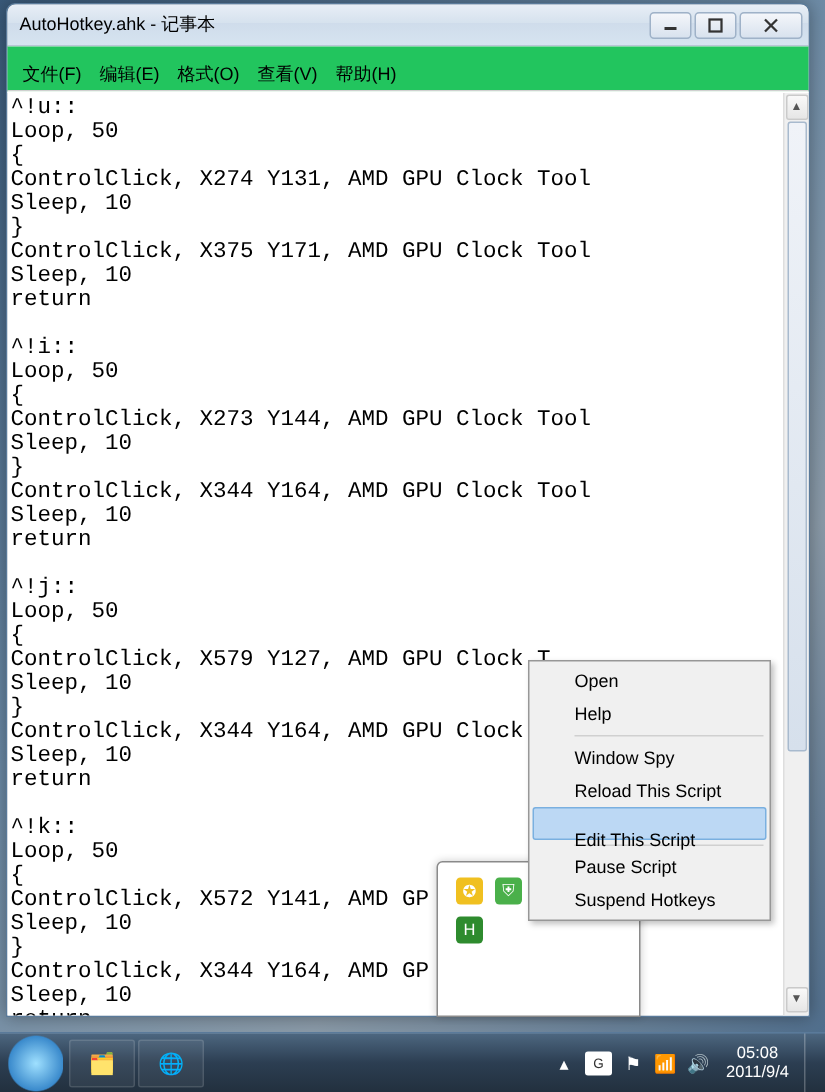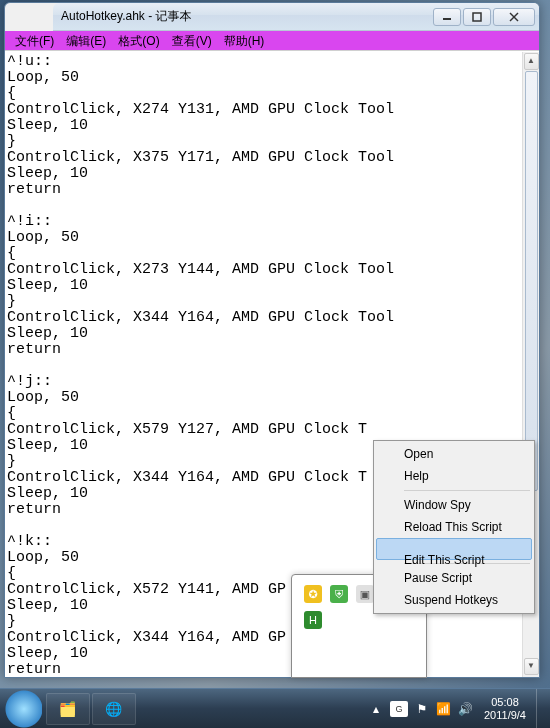--- a/index.html
+++ b/index.html
@@ -17,37 +17,36 @@
     box-shadow: 0 0 12px rgba(0,0,0,0.35);
     display: flex; flex-direction: column;
   }
   .titlebar {
     height: 28px;
     background: linear-gradient(#e8eef6, #d6e2ee 45%, #cfdceb 46%, #d6e4f0);
     border-bottom: 1px solid #b8c6d6;
     display: flex; align-items: center;
     border-radius: 6px 6px 0 0;
     padding: 0 4px 0 8px;
-    margin-left: 48px;
   }
   .titlebar-title { font-size: 12px; color: #000; flex: 1; }
   .winbtn {
     width: 28px; height: 18px;
     background: linear-gradient(#f4f6fa, #d8e2ee);
     border: 1px solid #9fb2c8; border-radius: 3px;
     margin-left: 2px;
     display: flex; align-items: center; justify-content: center;
     font-size: 10px; color: #333;
   }
   .winbtn.close { width: 42px; background: linear-gradient(#f4f6fa, #d8e2ee); }
   .menubar {
-    height: 20px;
-    background: #d946ef;
+    height: 30px;
+    background: #22c55e;
     border-bottom: 1px solid #d0d0d0;
-    display: flex; align-items: flex-start;
+    display: flex; align-items: flex-end;
     padding: 0 4px;
   }
   .menu-item {
     font-size: 12px; color: #000;
     padding: 2px 6px;
   }
   .client {
     flex: 1; background: #fff; position: relative; overflow: hidden;
     border-top: 1px solid #fff;
   }
@@ -70,21 +69,21 @@
   .editor {
     position: absolute; left: 0; top: 0; right: 18px; bottom: 0;
     padding: 2px;
     font-family: "Courier New", monospace;
     font-size: 15px; line-height: 16px; color: #000;
     white-space: pre;
   }
 
   
   .ctx {
-    position: absolute; left: 373px; top: 440px;
+    position: absolute; left: 352px; top: 440px;
     width: 162px;
     background: #f0f0f0;
     border: 1px solid #979797;
     box-shadow: 2px 2px 4px rgba(0,0,0,0.25);
     padding: 2px;
   }
   .ctx-item {
     height: 22px; line-height: 22px;
     font-size: 12px; color: #000;
     padding: 0 8px 0 28px;

